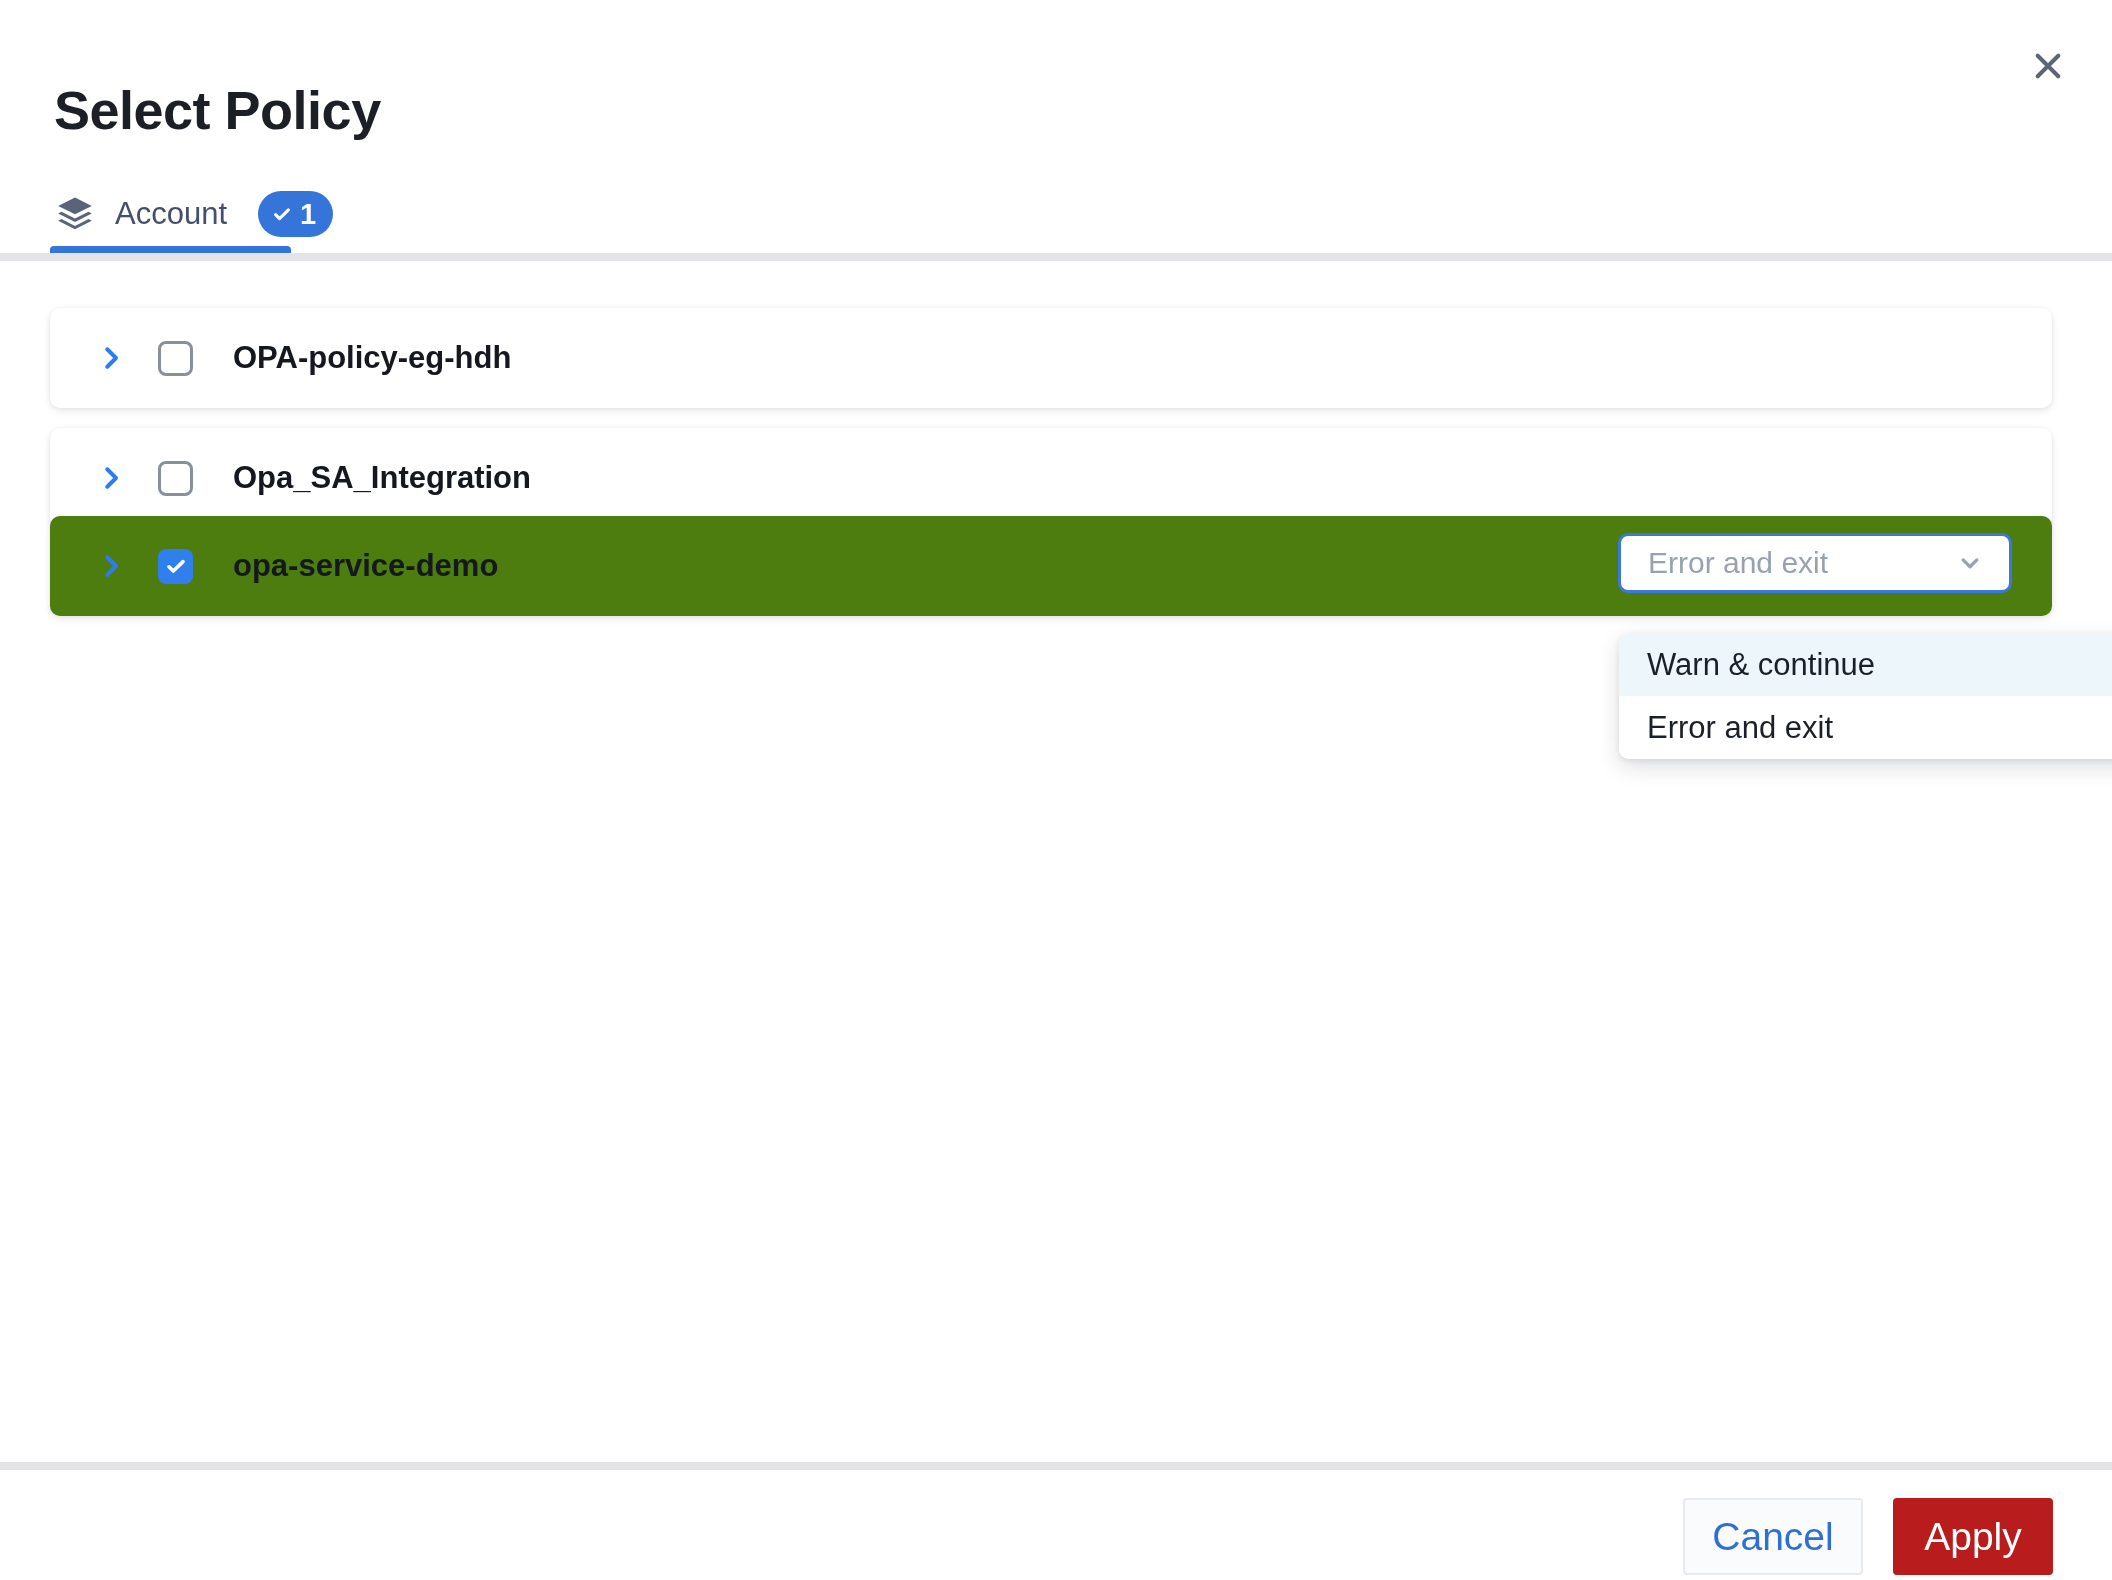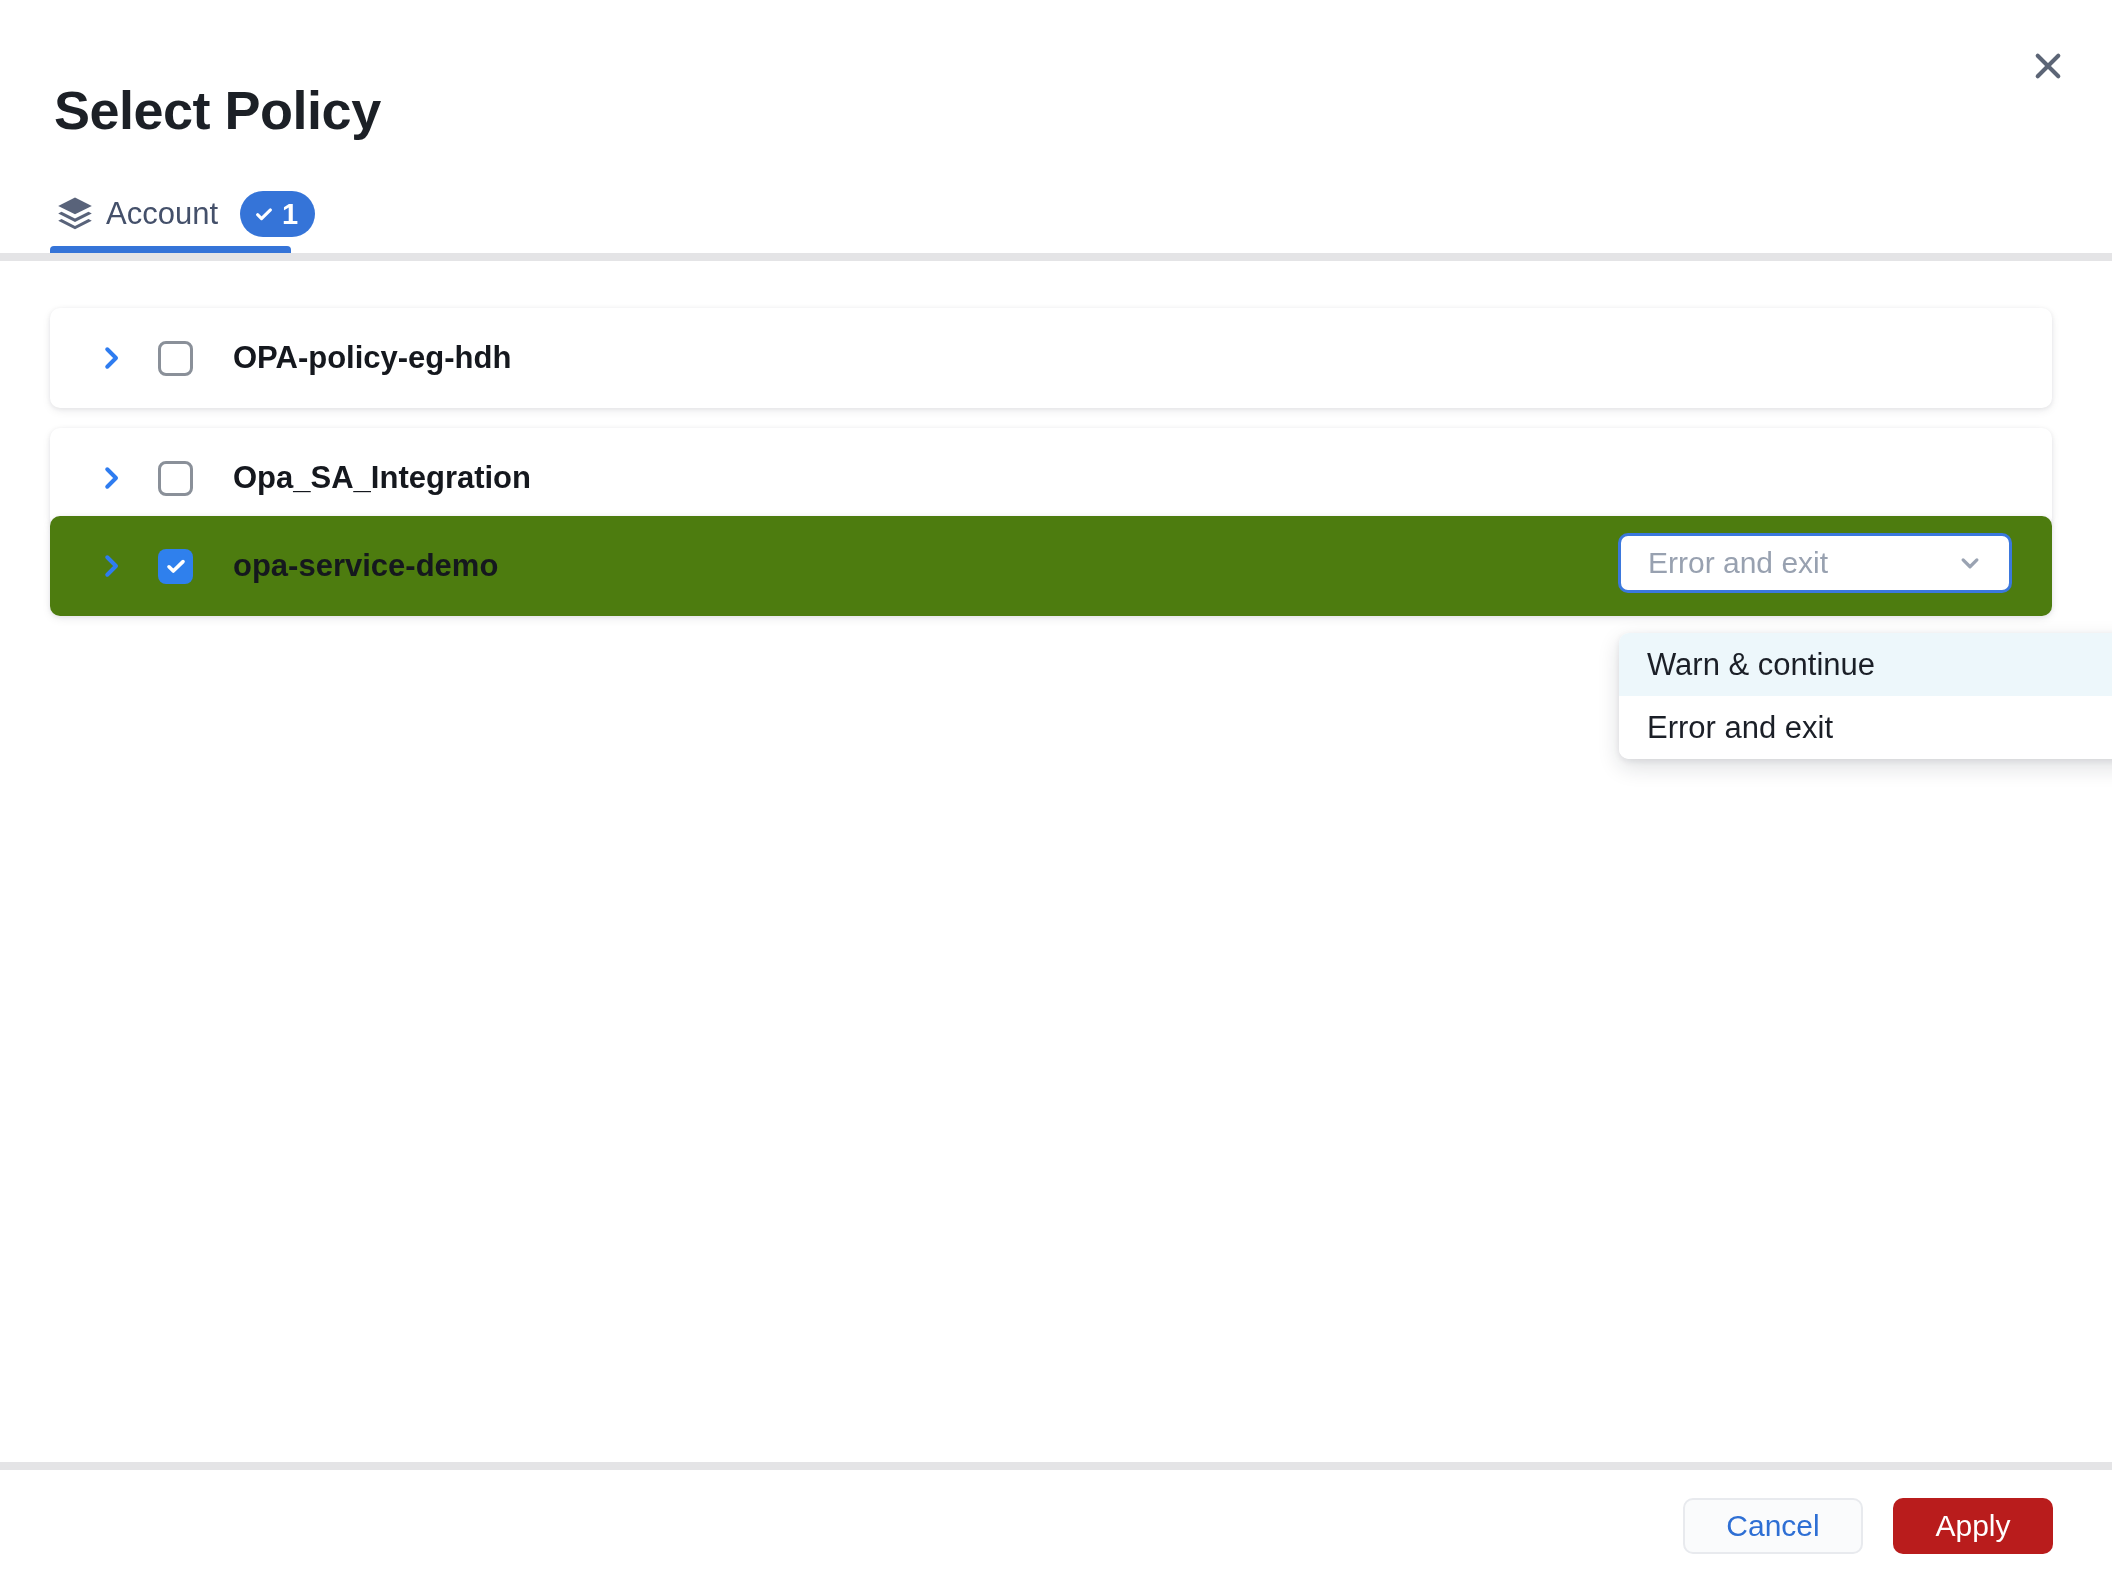--- a/index.html
+++ b/index.html
@@ -19,21 +19,21 @@
   .close-btn{
     position:absolute;left:2022px;top:40px;width:52px;height:52px;
     display:flex;align-items:center;justify-content:center;
     background:transparent;border:none;cursor:pointer;padding:0;
   }
   .close-btn svg{width:38px;height:38px;stroke:#5c6576;}
 
   
   .tab{
     position:absolute;left:54px;top:188px;height:52px;
-    display:flex;align-items:center;gap:10px;cursor:pointer;
+    display:flex;align-items:center;gap:19px;cursor:pointer;
   }
   .layers-icon{width:42px;height:42px;color:#59637a;flex:none;display:block;}
   .tab-label{font-size:31px;font-weight:500;color:#44506a;}
   .badge{
     display:inline-flex;align-items:center;gap:7px;
     height:46px;padding:0 17px 0 13px;border-radius:23px;
     background:#3574d8;color:#fff;margin-left:12px;
   }
   .badge svg{width:22px;height:22px;}
   .badge-count{font-size:29px;font-weight:600;color:#fff;}
@@ -90,22 +90,22 @@
     height:63px;display:flex;align-items:center;padding-left:28px;
     font-size:31px;color:#1b1f27;cursor:pointer;background:#fff;
   }
   .menu-option.highlighted{background:#edf7fb;}
 
   
   .footer-divider{
     position:absolute;left:0;top:1462px;width:2112px;height:8px;background:#e4e4e6;
   }
   .btn{
-    position:absolute;top:1498px;height:56px;border-radius:10px;cursor:pointer;
-    font-family:inherit;font-size:30px;font-weight:500;
+    position:absolute;top:1498px;height:77px;border-radius:4px;cursor:pointer;
+    font-family:inherit;font-size:39px;font-weight:500;
     display:flex;align-items:center;justify-content:center;
   }
   .btn-cancel{
     left:1683px;width:180px;background:#fafbfc;border:2px solid #e8eaee;
     color:#2e6fd4;box-sizing:border-box;
   }
   .btn-apply{
     left:1893px;width:160px;background:#b91c1c;border:none;color:#ffffff;
   }
 </style>

